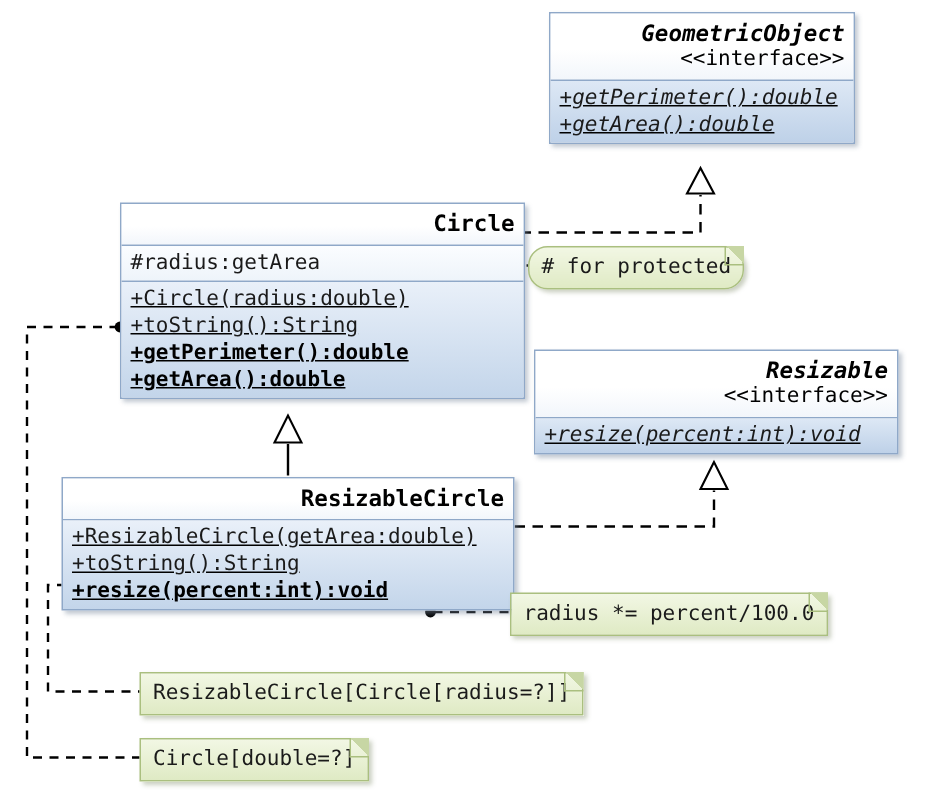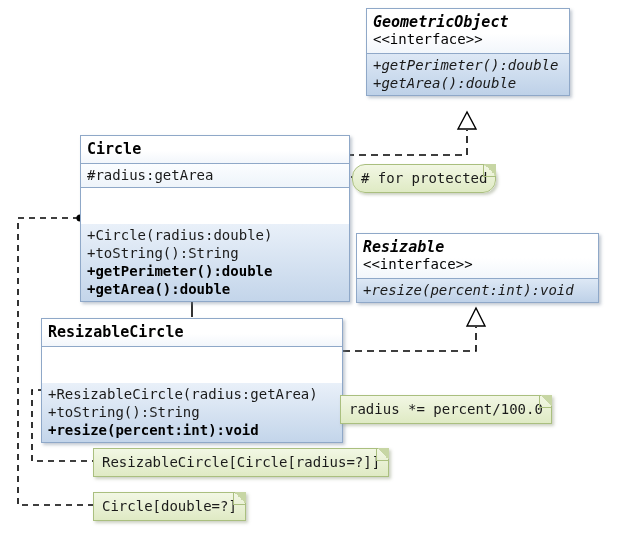--- a/index.html
+++ b/index.html
@@ -34,21 +34,21 @@
   .uml-box {
     position: absolute;
     border: 1px solid #8fa8c8;
     box-sizing: border-box;
     box-shadow: 2px 2px 3px rgba(120,135,155,0.45);
     background: #ffffff;
     overflow: hidden;
   }
   .uml-title {
     background: linear-gradient(to bottom, #ffffff 0%, #ffffff 55%, #f2f6fb 100%);
-    text-align: left;
+    text-align: right;
     padding: 4px 6px 5px 6px;
     border-bottom: 1px solid #8fa8c8;
   }
   .uml-title .cname {
     display: block;
     font-weight: bold;
     font-size: 15px;
     color: #000000;
     line-height: 18px;
     white-space: nowrap;
@@ -60,28 +60,27 @@
     line-height: 17px;
     white-space: nowrap;
   }
   .italic .cname { font-style: italic; }
 
   .uml-section {
     border-bottom: 1px solid #8fa8c8;
     padding: 2px 6px 3px 6px;
     background: linear-gradient(to bottom, #f4f8fc 0%, #e6eef8 100%);
   }
-  .uml-section:last-child { border-bottom: none; }
+  .uml-section:last-child { border-bottom: none; text-decoration: underline; }
 
   .uml-section.attrs {
     background: linear-gradient(to bottom, #fbfdff 0%, #eef4fa 100%);
   }
   .uml-section.ops {
     background: linear-gradient(to bottom, #e9f0f9 0%, #c3d5ea 100%);
-    margin-top: 36px;
   }
   .uml-section.ifops {
     background: linear-gradient(to bottom, #dde8f5 0%, #bed1e8 100%);
   }
 
   .member {
     font-size: 14px;
     line-height: 18px;
     color: #1a1a1a;
     white-space: nowrap;
@@ -190,21 +189,21 @@
       <div class="member bold">+getPerimeter():double</div>
       <div class="member bold">+getArea():double</div>
     </div>
   </div>
 
   <div class="uml-box" style="left:41px; top:318px; width:302px;">
     <div class="uml-title">
       <span class="cname">ResizableCircle</span>
     </div>
     <div class="uml-section ops">
-      <div class="member">+ResizableCircle(radius:getArea)</div>
+      <div class="member">+ResizableCircle(getArea:double)</div>
       <div class="member">+toString():String</div>
       <div class="member bold">+resize(percent:int):void</div>
     </div>
   </div>
 
   <div class="note" style="left:352px; top:164px;border-radius:13px;">
     <span class="fold"></span>
     <span># for protected</span>
   </div>
 

